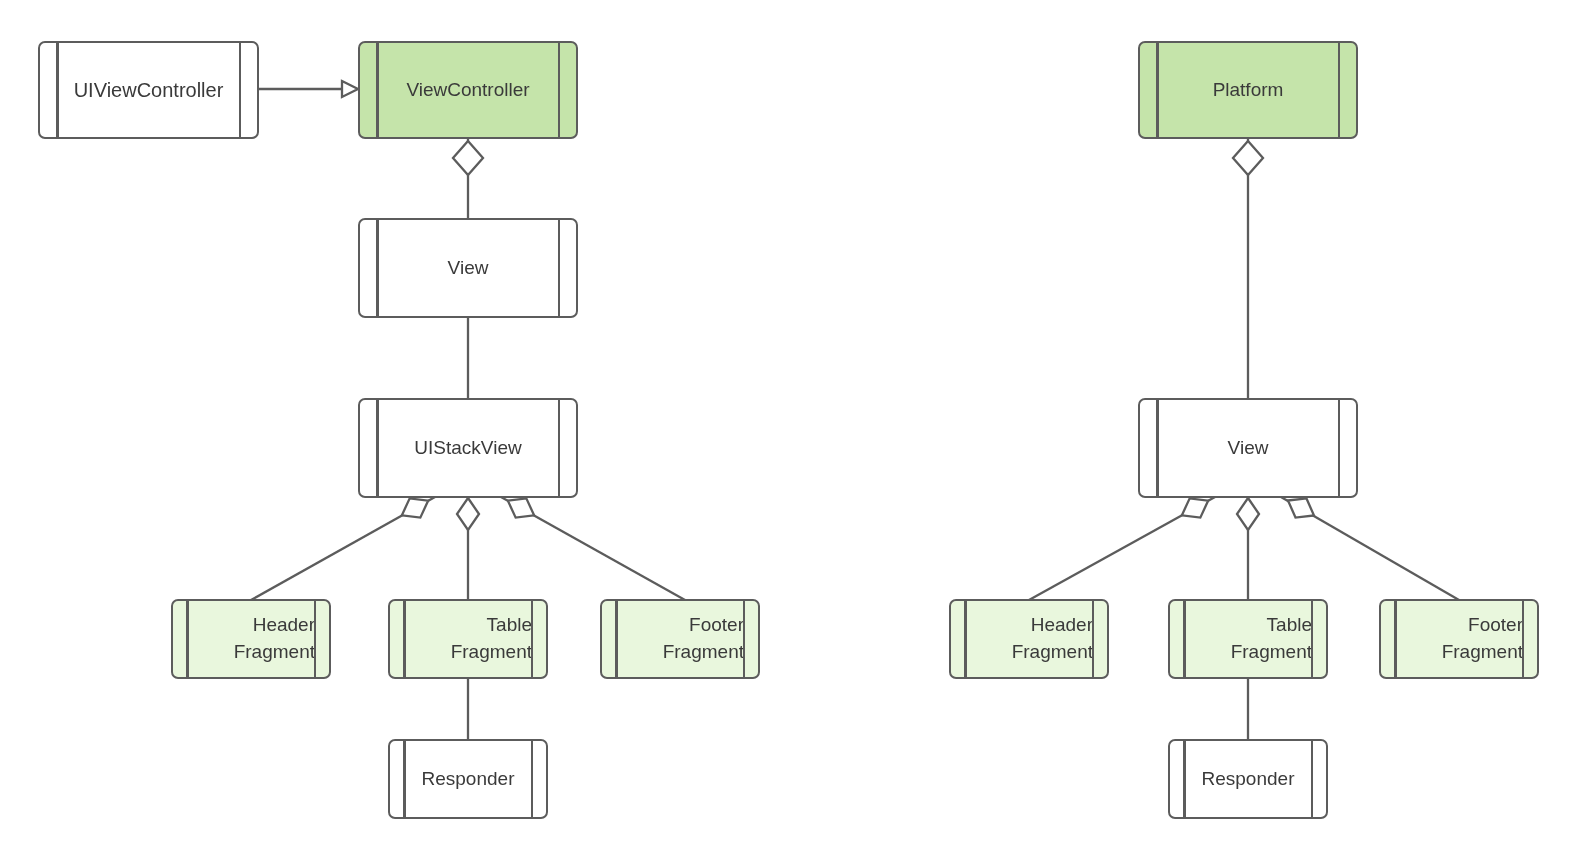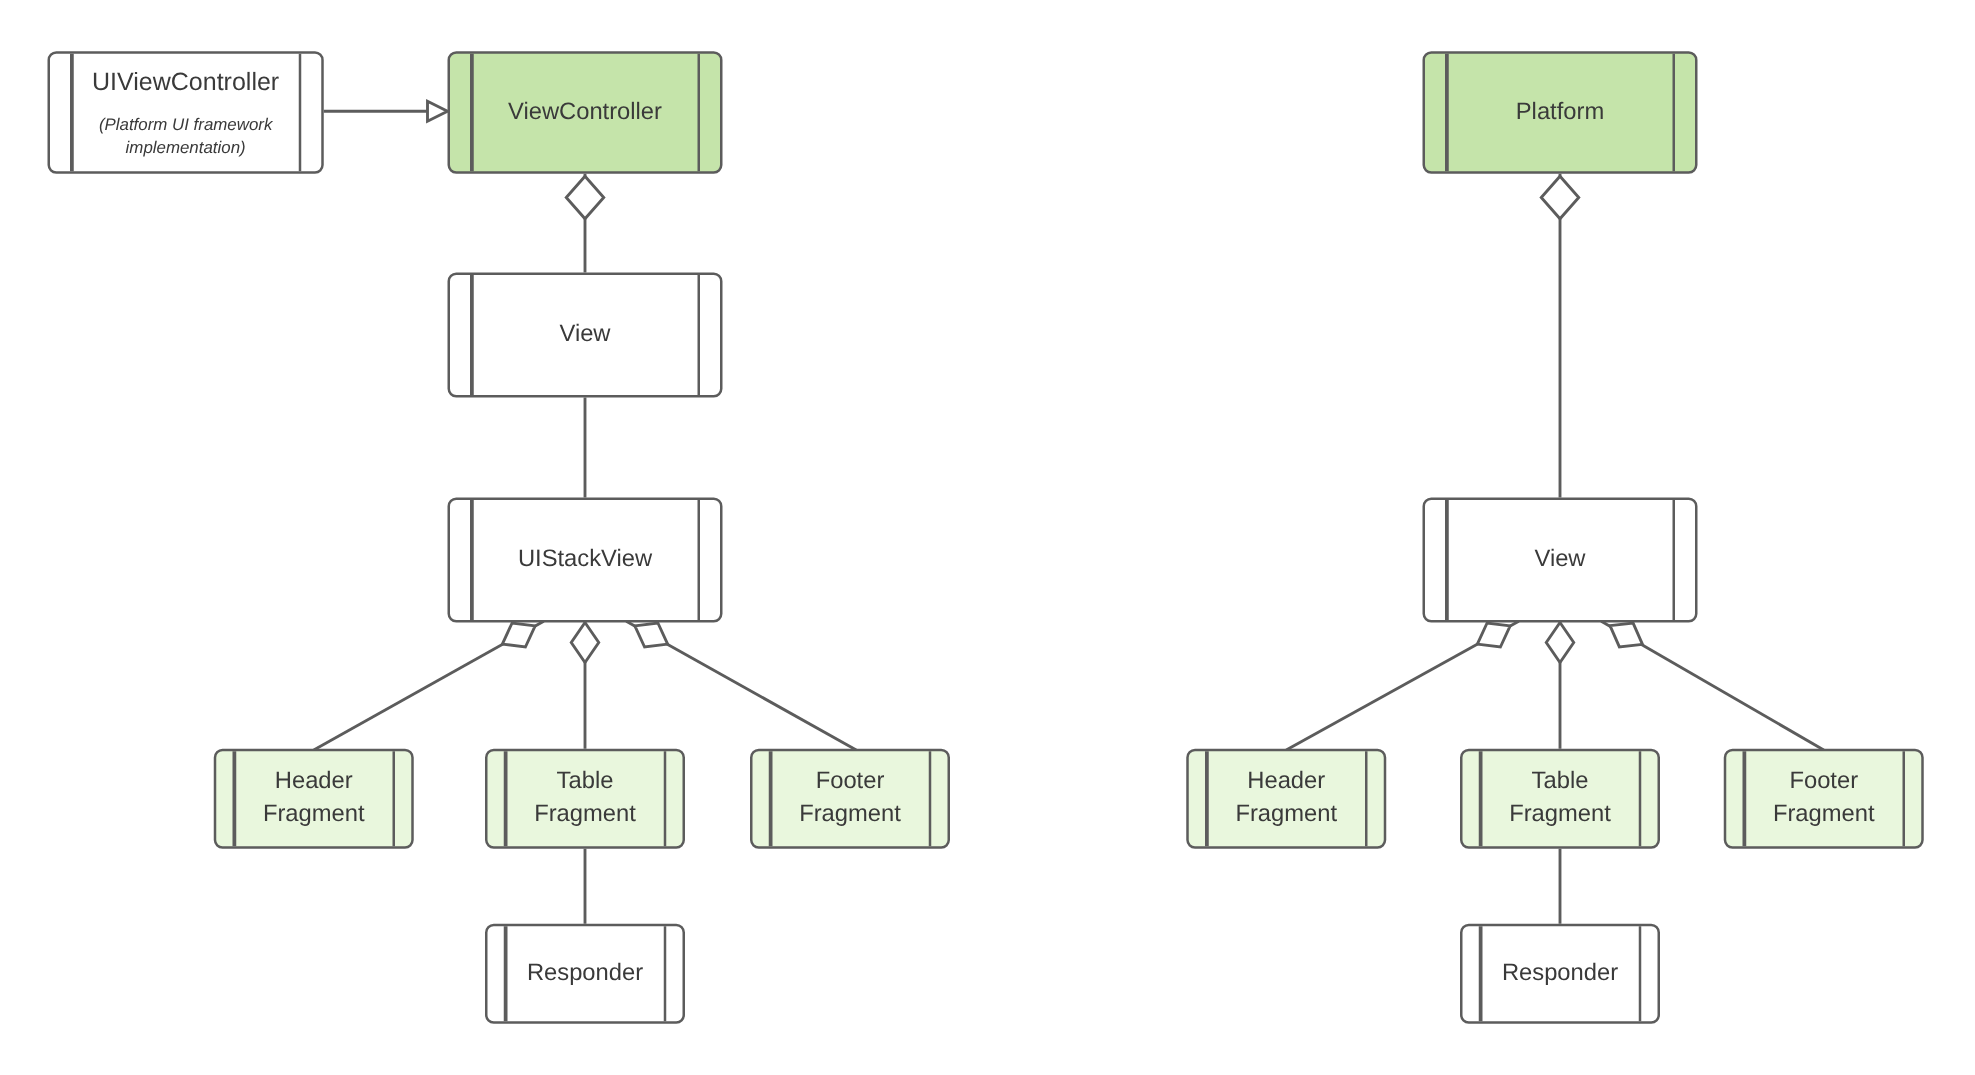--- a/index.html
+++ b/index.html
@@ -43,20 +43,21 @@
   }
   .node::before{left:16px;}
   .node::after{right:16px;}
   .node.sm::before{left:13px;}
   .node.sm::after{right:13px;}
   .node.green{background:var(--node-fill-green);}
   .node.lightgreen{background:var(--node-fill-light-green);}
   .node-label{
     font-size:19px;line-height:1.4;color:var(--text);
     padding:0 26px;
+    text-align:right;
   }
   .node.sm .node-label{padding:0 14px;}
   .node-label-stack{display:flex;flex-direction:column;align-items:center;padding:0 26px;gap:12px;}
   .node-title{font-size:20px;line-height:1.25;color:var(--text);}
   .node-subtitle{font-size:13.5px;font-style:italic;line-height:1.3;color:var(--text);}
 </style>
 </head>
 <body>
 
 <div class="canvas">
@@ -75,21 +76,20 @@
     <line x1="1248" y1="139" x2="1248" y2="398"></line>
     <line x1="1215" y1="497" x2="1029" y2="600"></line>
     <line x1="1248" y1="498" x2="1248" y2="599"></line>
     <line x1="1281" y1="497" x2="1459" y2="600"></line>
     <line x1="1248" y1="679" x2="1248" y2="739"></line>
   </svg>
 
   <div class="node white" style="left:38px;top:41px;width:221px;height:98px">
     <div class="node-label-stack">
       <span class="node-title">UIViewController</span>
-      <span class="node-subtitle">(Platform UI framework implementation)</span>
     </div>
   </div>
 
   <div class="node green" style="left:358px;top:41px;width:220px;height:98px">
     <span class="node-label">ViewController</span>
   </div>
 
   <div class="node white" style="left:358px;top:218px;width:220px;height:100px">
     <span class="node-label">View</span>
   </div>

